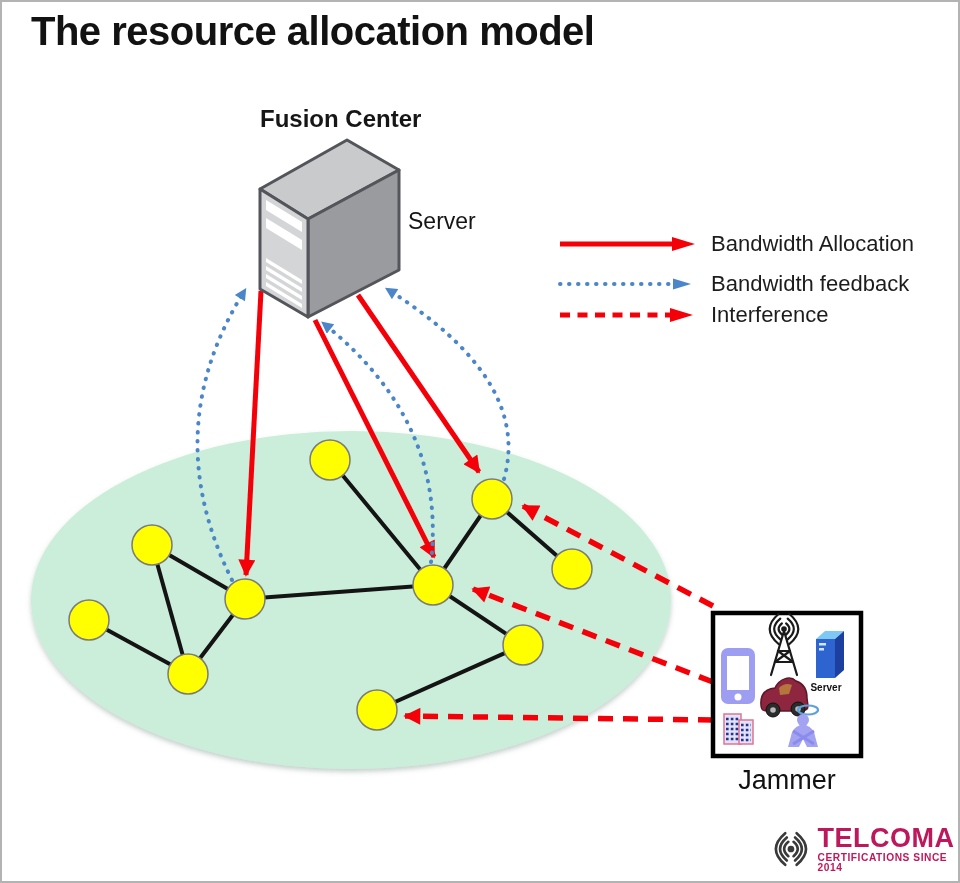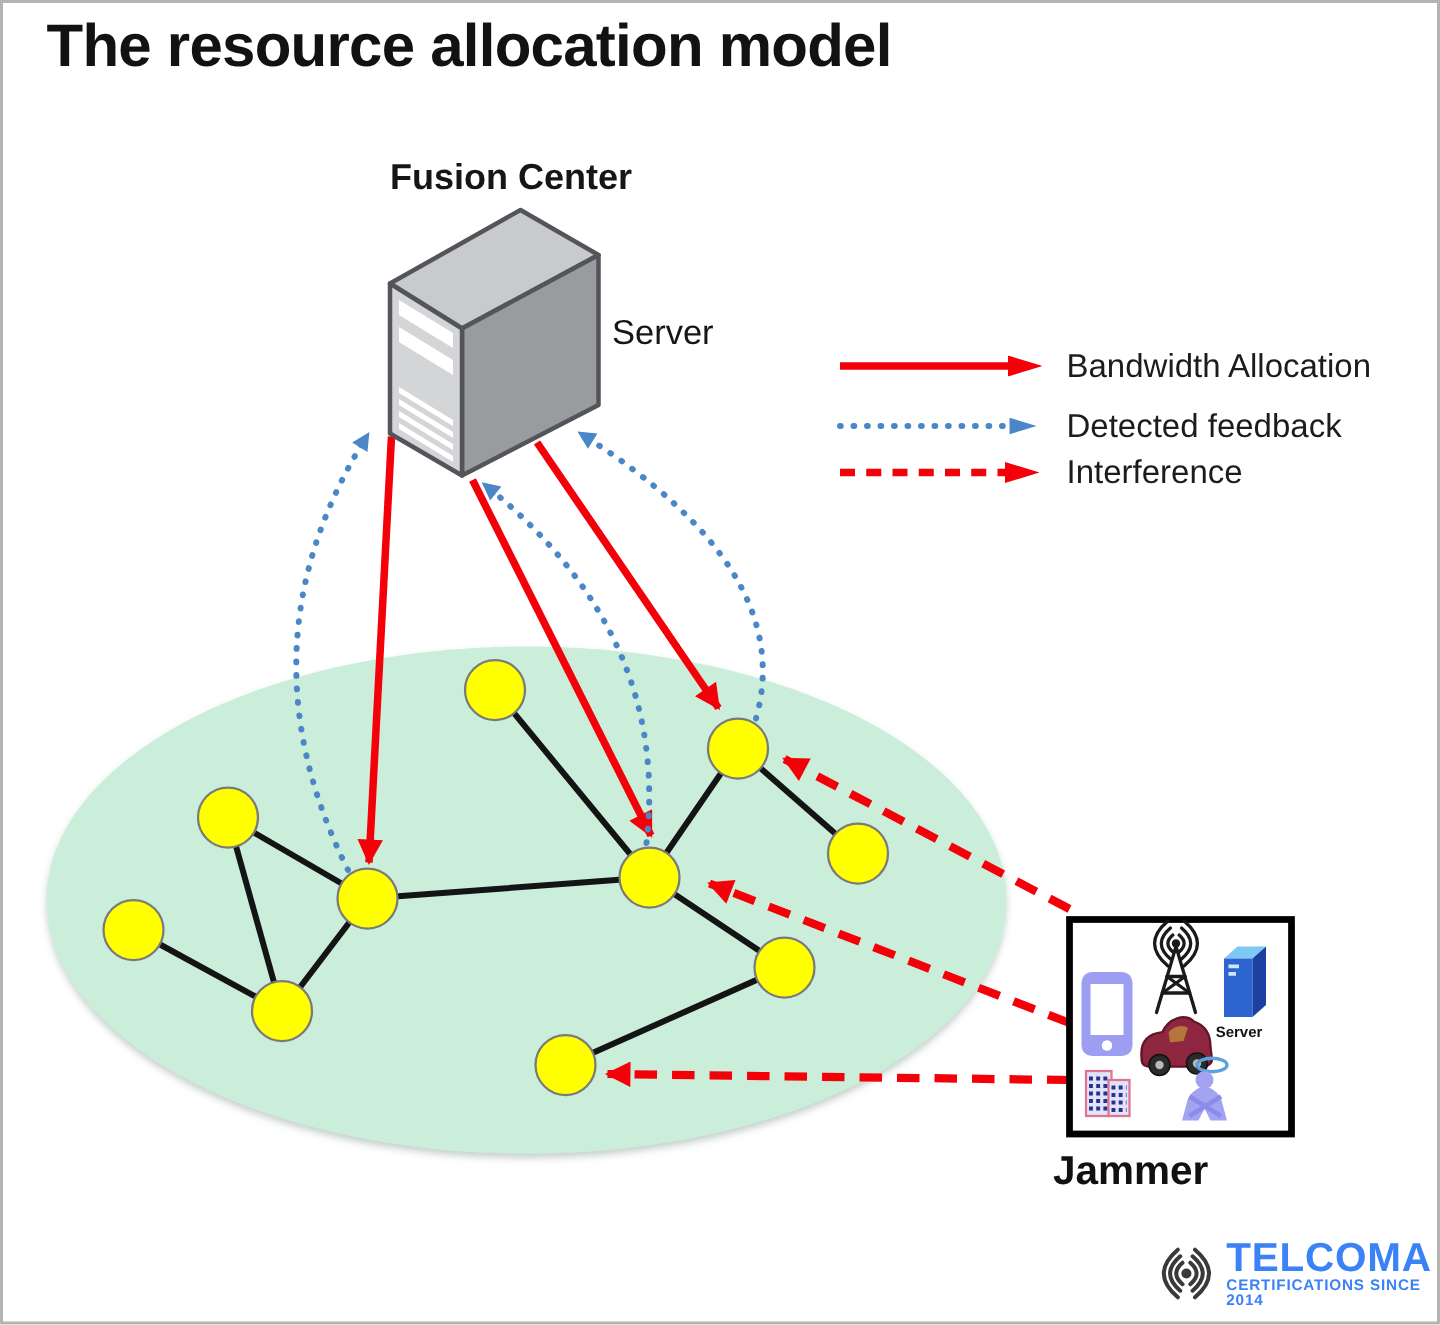--- a/index.html
+++ b/index.html
@@ -2,40 +2,40 @@
 <html><head>
 <meta charset="utf-8">
 <style>
   html,body{margin:0;padding:0;background:#e8e8e8;font-family:"Liberation Sans",sans-serif;}
   .canvas{position:relative;width:960px;height:883px;background:#ffffff;border:2px solid #b3b3b3;box-sizing:border-box;overflow:hidden;margin:0 auto;}
   #diagram{position:absolute;left:0;top:0;}
 
   .page-title{position:absolute;left:29px;top:7px;font-size:40px;font-weight:700;color:#121212;letter-spacing:-0.5px;}
   .fusion-label{position:absolute;left:258px;top:103px;width:200px;text-align:left;font-size:24px;font-weight:600;color:#161616;}
   .server-label{position:absolute;left:406px;top:206px;font-size:23px;font-weight:500;color:#161616;}
-  .jammer-label{position:absolute;left:700px;top:763px;width:170px;font-size:27px;font-weight:700;color:#111;}
+  .jammer-label{position:absolute;left:700px;top:763px;width:170px;text-align:center;font-size:27px;font-weight:400;color:#111;}
 
   .legend{position:absolute;left:556px;top:228px;width:400px;}
   .legend-row{display:flex;align-items:center;height:28px;}
   .legend-row.r1{margin-bottom:12px;}
   .legend-row.r2{margin-bottom:3px;}
   .legend-label{margin-left:13px;font-size:22px;color:#1c1c1c;font-weight:400;white-space:nowrap;}
   .ls-solid{stroke:#f40009;stroke-width:5;}
   .ls-dotted{stroke:#4a86c8;stroke-width:4;stroke-dasharray:0.5 8.5;stroke-linecap:round;}
   .ls-dashed{stroke:#f40009;stroke-width:5;stroke-dasharray:10 7.5;}
 
   .net-edge{stroke:#141414;stroke-width:4;stroke-linecap:round;}
   .net-node{fill:#ffff00;stroke:#7a7a7a;stroke-width:1.5;}
   .arrow-bandwidth{stroke:#f40009;stroke-width:5;fill:none;marker-end:url(#mk-red);}
   .arrow-feedback{stroke:#4a86c8;stroke-width:4;fill:none;stroke-dasharray:0.5 8.5;stroke-linecap:round;marker-end:url(#mk-blue);}
   .arrow-interference{stroke:#f40009;stroke-width:5.5;fill:none;stroke-dasharray:15 10;marker-end:url(#mk-red);}
 
   .srv-txt{font-family:"Liberation Sans",sans-serif;font-size:10px;font-weight:600;fill:#111;text-anchor:middle;}
 
-  .logo{position:absolute;left:762px;top:822px;display:flex;align-items:center;gap:3px;color:#3b82f6;}
+  .logo{position:absolute;left:762px;top:822px;display:flex;align-items:center;gap:3px;color:#be185d;}
   .logo-texts{display:flex;flex-direction:column;line-height:1;}
   .logo-name{font-size:27px;font-weight:800;letter-spacing:0.5px;}
   .logo-tagline{font-size:10.2px;font-weight:600;letter-spacing:0.55px;margin-top:1px;}
 </style>
 </head>
 <body>
 
 <div class="canvas">
 
   <svg id="diagram" width="956" height="879" viewBox="0 0 956 879">
@@ -173,21 +173,21 @@
         <line x1="2" y1="7" x2="114" y2="7" class="ls-solid"></line>
         <polygon points="114,0 137,7 114,14" fill="#f40009"></polygon>
       </svg>
       <span class="legend-label">Bandwidth Allocation</span>
     </div>
     <div class="legend-row r2">
       <svg width="140" height="14">
         <line x1="2" y1="7" x2="112" y2="7" class="ls-dotted"></line>
         <polygon points="115,1.5 133,7 115,12.5" fill="#4a86c8"></polygon>
       </svg>
-      <span class="legend-label">Detected feedback</span>
+      <span class="legend-label">Bandwidth feedback</span>
     </div>
     <div class="legend-row r3">
       <svg width="140" height="14">
         <line x1="2" y1="7" x2="112" y2="7" class="ls-dashed"></line>
         <polygon points="112,0 135,7 112,14" fill="#f40009"></polygon>
       </svg>
       <span class="legend-label">Interference</span>
     </div>
   </div>
 

